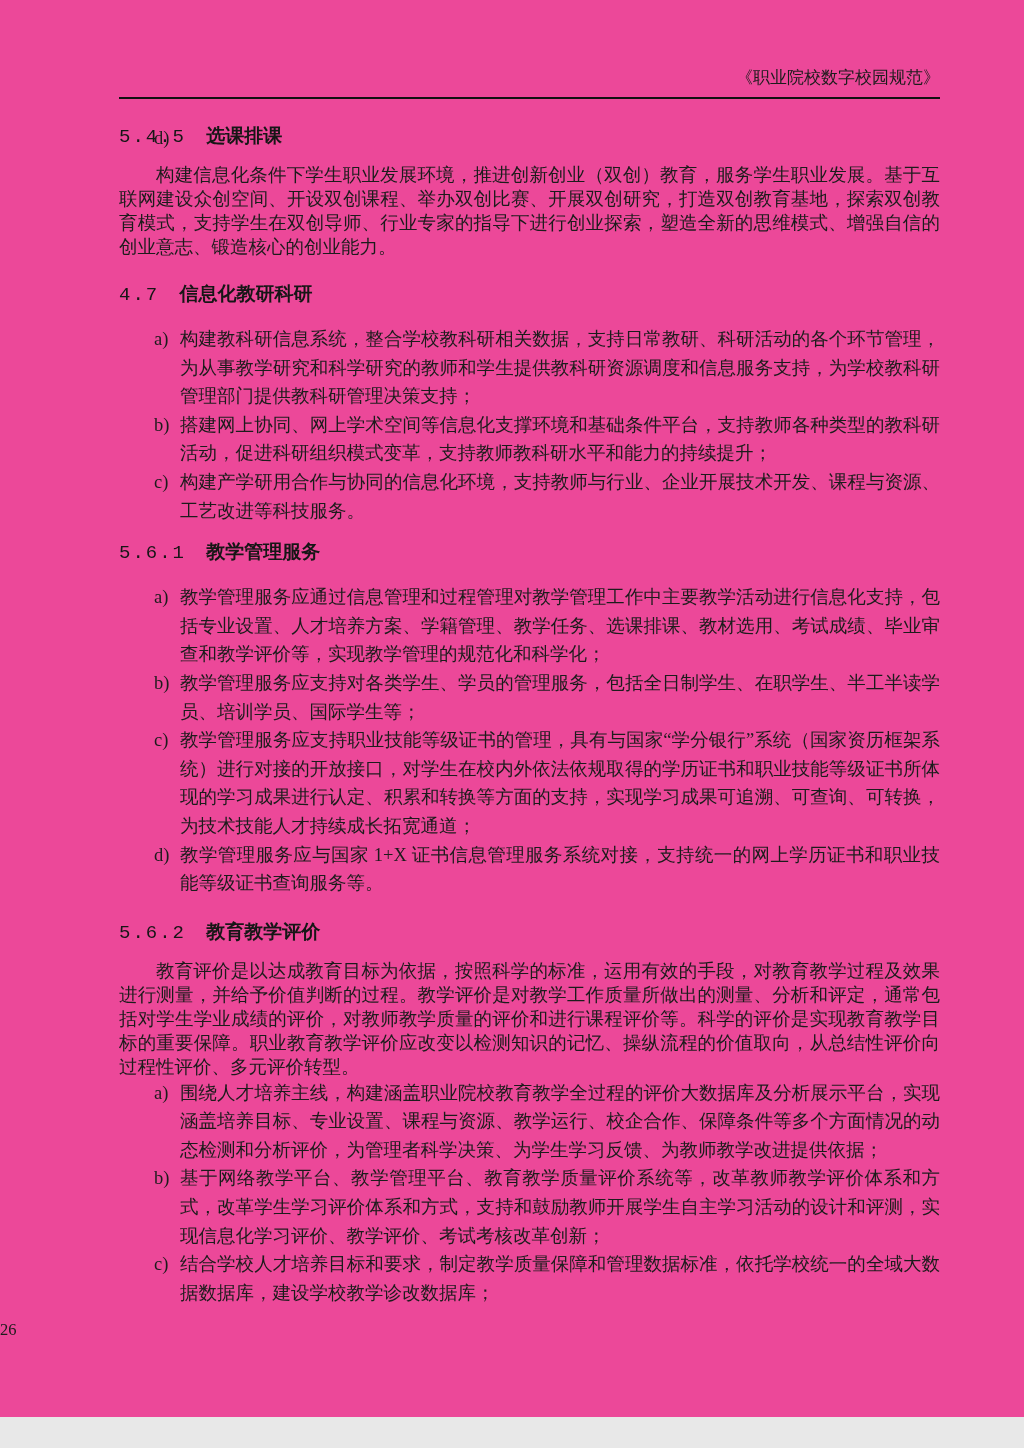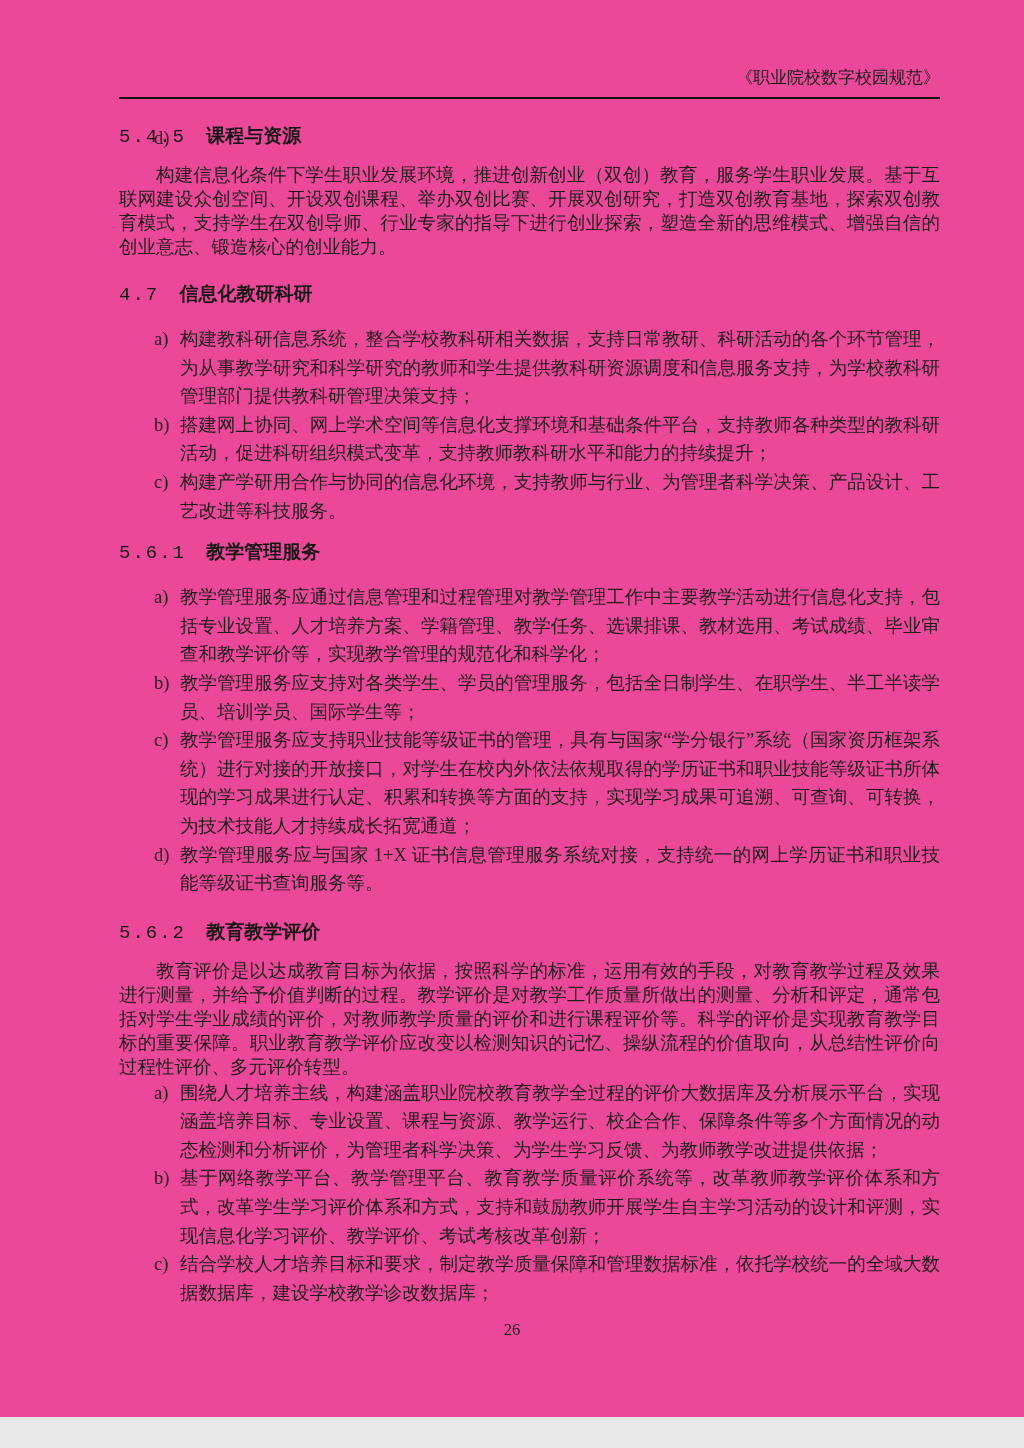--- a/index.html
+++ b/index.html
@@ -68,60 +68,60 @@
   .h-545 { margin-top: 23px; margin-bottom: 14px; }
   .h-55  { margin-top: 23px; margin-bottom: 18px; }
   .h-56  { margin-top: 22px; margin-bottom: 15px; }
   .h-561 { margin-top: 15px; margin-bottom: 18px; }
   .h-562 { margin-top: 22px; margin-bottom: 14px; }
   .page-number {
     position: absolute;
     left: 0;
     top: 1320px;
     width: 100%;
-    text-align: center;
+    text-align: left;
     font-size: 16.5px;
     color: #1c1c1c;
   }
 </style>
 </head>
 <body>
 
 <div class="page">
   <div class="content">
 
     <div class="header">
       <span>《职业院校数字校园规范》</span>
     </div>
 
     <div class="li first-item">
       <span class="li-label">d)</span>
     </div>
 
     <h3 class="heading h-545">
       <span class="h-num">5.4.5</span>
-      <span class="h-title">课程与资源</span>
+      <span class="h-title">选课排课</span>
     </h3>
     <p class="para">构建信息化条件下学生职业发展环境，推进创新创业（双创）教育，服务学生职业发展。基于互联网建设众创空间、开设双创课程、举办双创比赛、开展双创研究，打造双创教育基地，探索双创教育模式，支持学生在双创导师、行业专家的指导下进行创业探索，塑造全新的思维模式、增强自信的创业意志、锻造核心的创业能力。</p>
 
     <h2 class="heading h-55">
       <span class="h-num">4.7</span>
       <span class="h-title">信息化教研科研</span>
     </h2>
     <div class="li">
       <span class="li-label">a)</span>
       <span class="li-text">构建教科研信息系统，整合学校教科研相关数据，支持日常教研、科研活动的各个环节管理，为从事教学研究和科学研究的教师和学生提供教科研资源调度和信息服务支持，为学校教科研管理部门提供教科研管理决策支持；</span>
     </div>
     <div class="li">
       <span class="li-label">b)</span>
       <span class="li-text">搭建网上协同、网上学术空间等信息化支撑环境和基础条件平台，支持教师各种类型的教科研活动，促进科研组织模式变革，支持教师教科研水平和能力的持续提升；</span>
     </div>
     <div class="li">
       <span class="li-label">c)</span>
-      <span class="li-text">构建产学研用合作与协同的信息化环境，支持教师与行业、为管理者科学决策、产品设计、工艺改进等科技服务。</span>
+      <span class="li-text">构建产学研用合作与协同的信息化环境，支持教师与行业、企业开展技术开发、课程与资源、工艺改进等科技服务。</span>
     </div>
 
 
     <h3 class="heading h-561">
       <span class="h-num">5.6.1</span>
       <span class="h-title">教学管理服务</span>
     </h3>
     <div class="li">
       <span class="li-label">a)</span>
       <span class="li-text">教学管理服务应通过信息管理和过程管理对教学管理工作中主要教学活动进行信息化支持，包括专业设置、人才培养方案、学籍管理、教学任务、选课排课、教材选用、考试成绩、毕业审查和教学评价等，实现教学管理的规范化和科学化；</span>

